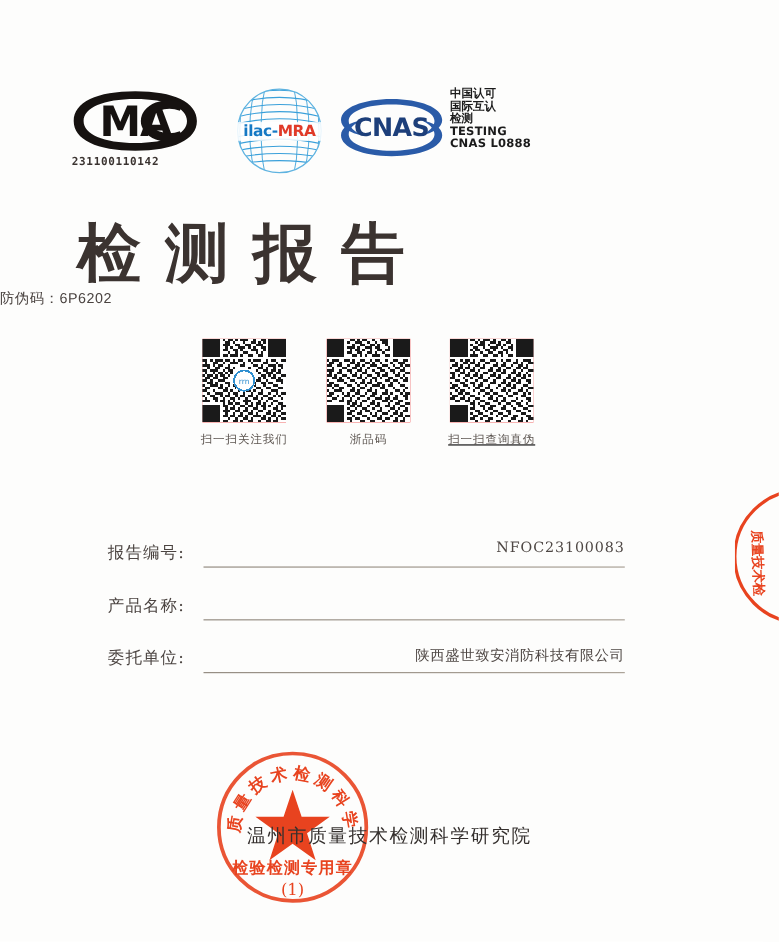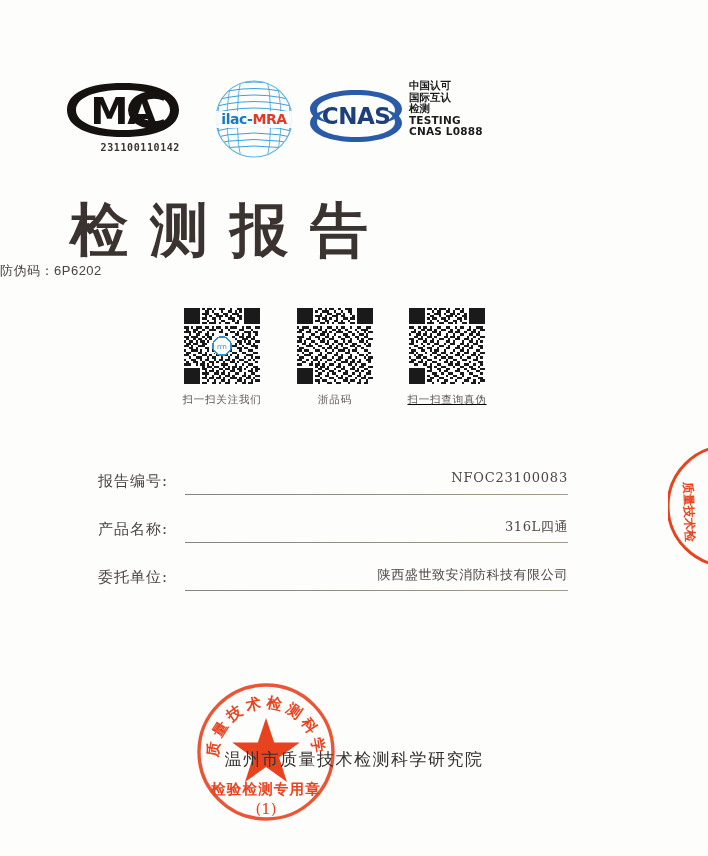--- a/index.html
+++ b/index.html
@@ -33,24 +33,24 @@
     width: 122px;
     height: 60px;
   }
   #cma-mark .cma-ellipse {
     position: absolute;
     left: 0; top: 0;
     width: 122px; height: 60px;
   }
   #cma-number {
     position: absolute;
-    left: 58px;
+    left: 44px;
     top: 74px;
     width: 122px;
-    text-align: right;
+    text-align: center;
     font-family: "DejaVu Sans Mono", "Liberation Mono", monospace;
     font-size: 10px;
     font-weight: bold;
     letter-spacing: 0.6px;
     color: #3a3330;
   }
 
   
   #ilac-mark {
     position: absolute;
@@ -148,21 +148,21 @@
     white-space: nowrap;
   }
   #qr-block-0 { left: 172px; }
   #qr-block-1 { left: 285px; }
   #qr-block-2 { left: 397px; text-decoration: underline; }
 
   
   #fields {
     position: absolute;
     left: 0;
-    top: 468px;
+    top: 489px;
     width: 576px;
   }
   .field-row {
     position: relative;
     height: 48px;
   }
   .field-label {
     position: absolute;
     left: 98px;
     top: 4px;
@@ -1102,21 +1102,20 @@
 <div id="fields">
 
   <div class="field-row">
     <div class="field-label">报告编号:</div>
     <div class="field-value mono">NFOC23100083</div>
     <div class="field-underline"></div>
   </div>
 
   <div class="field-row">
     <div class="field-label">产品名称:</div>
-    <div class="field-value">316L四通</div>
     <div class="field-underline"></div>
   </div>
 
   <div class="field-row">
     <div class="field-label">委托单位:</div>
     <div class="field-value">陕西盛世致安消防科技有限公司</div>
     <div class="field-underline"></div>
   </div>
 
 </div>

